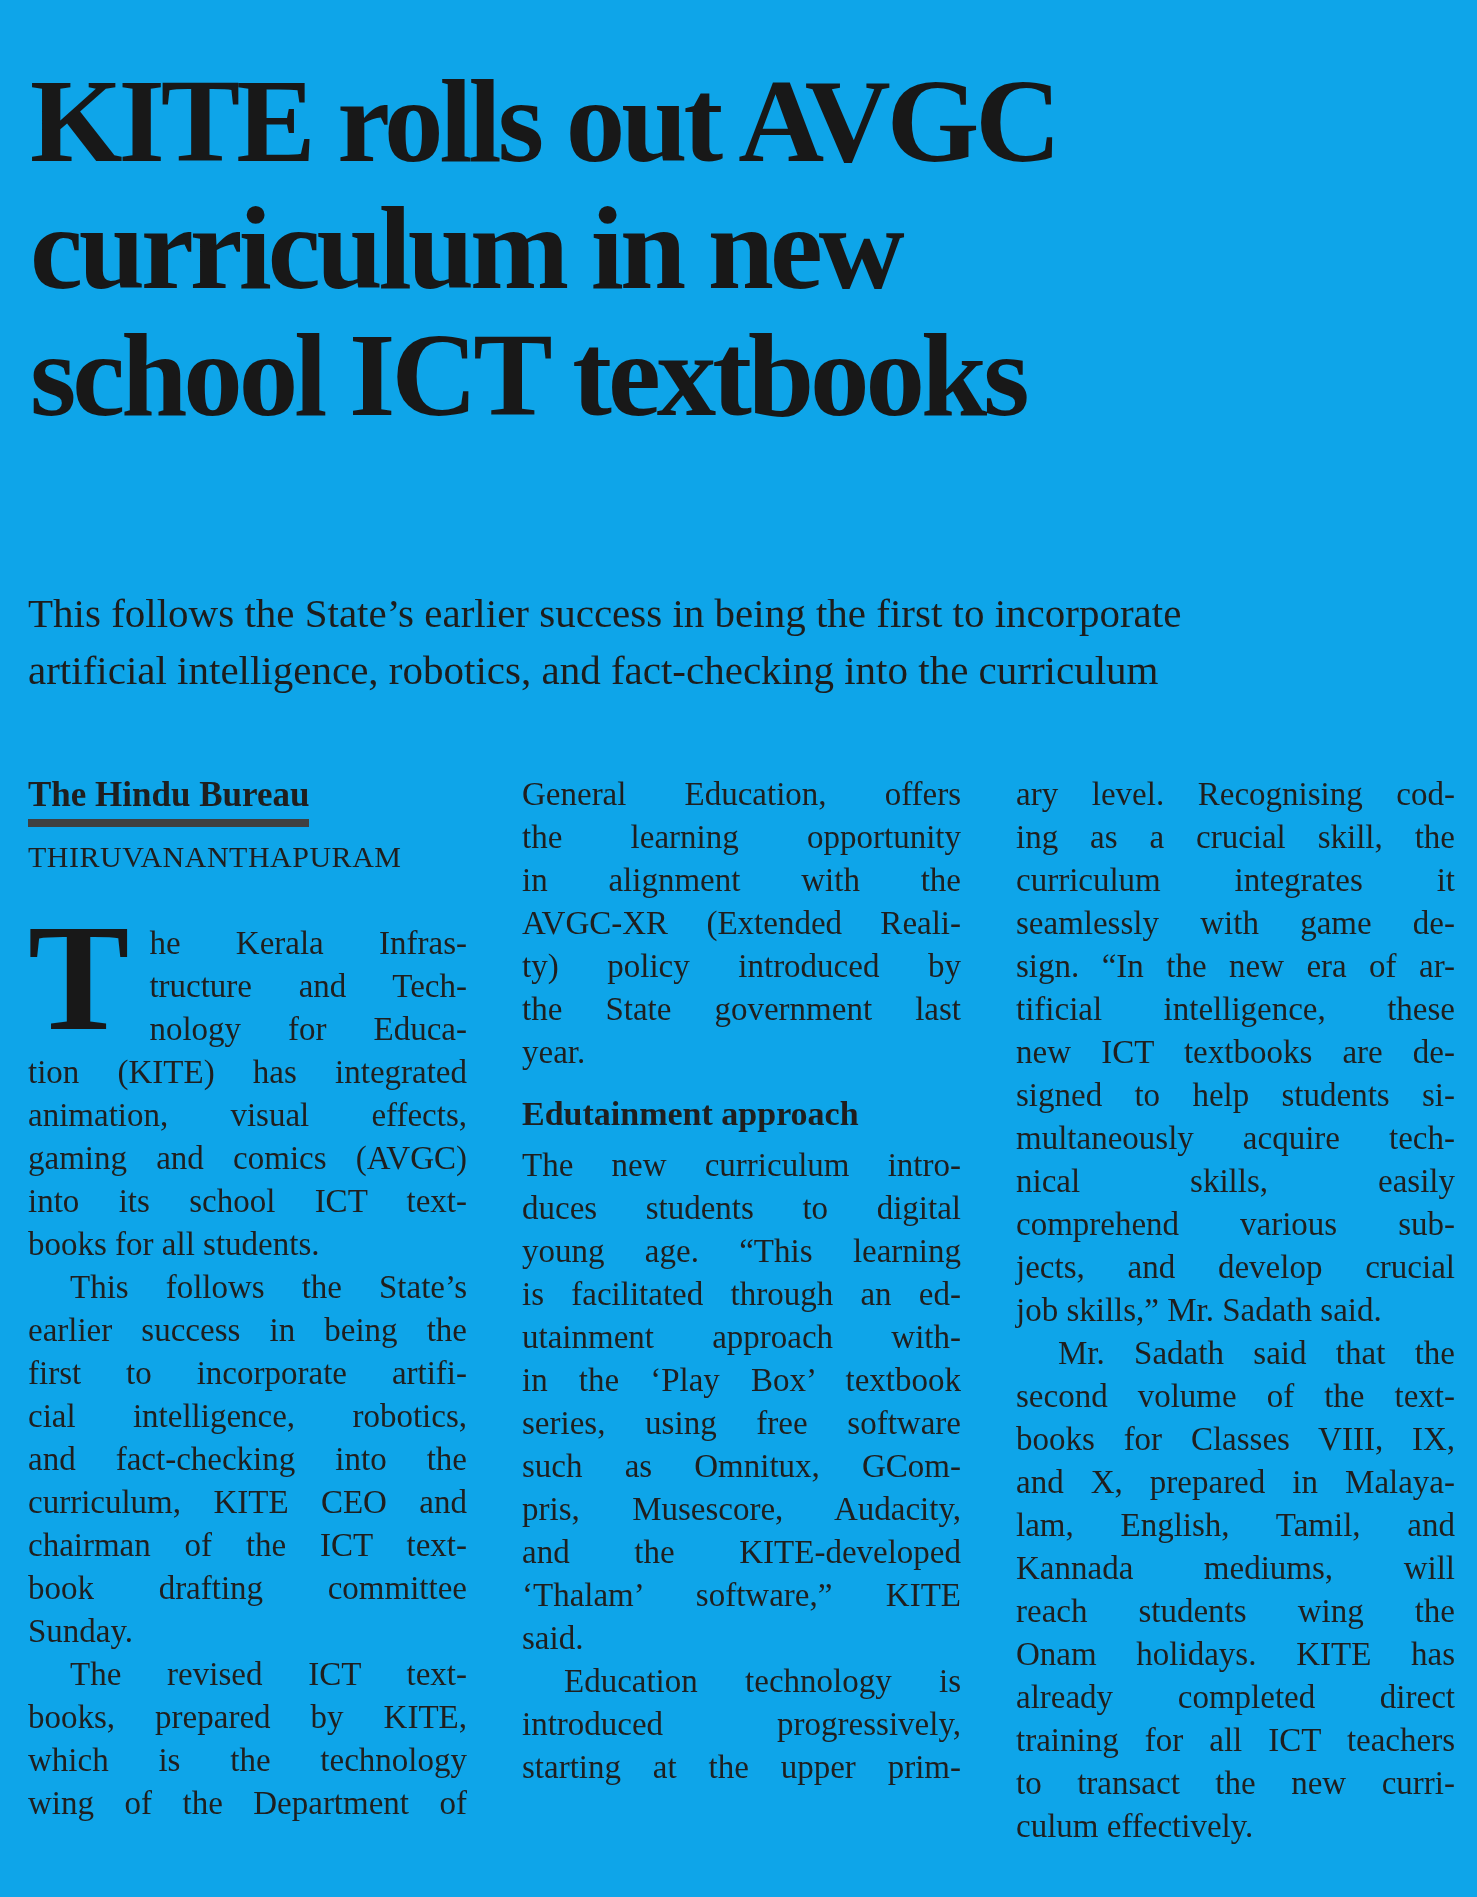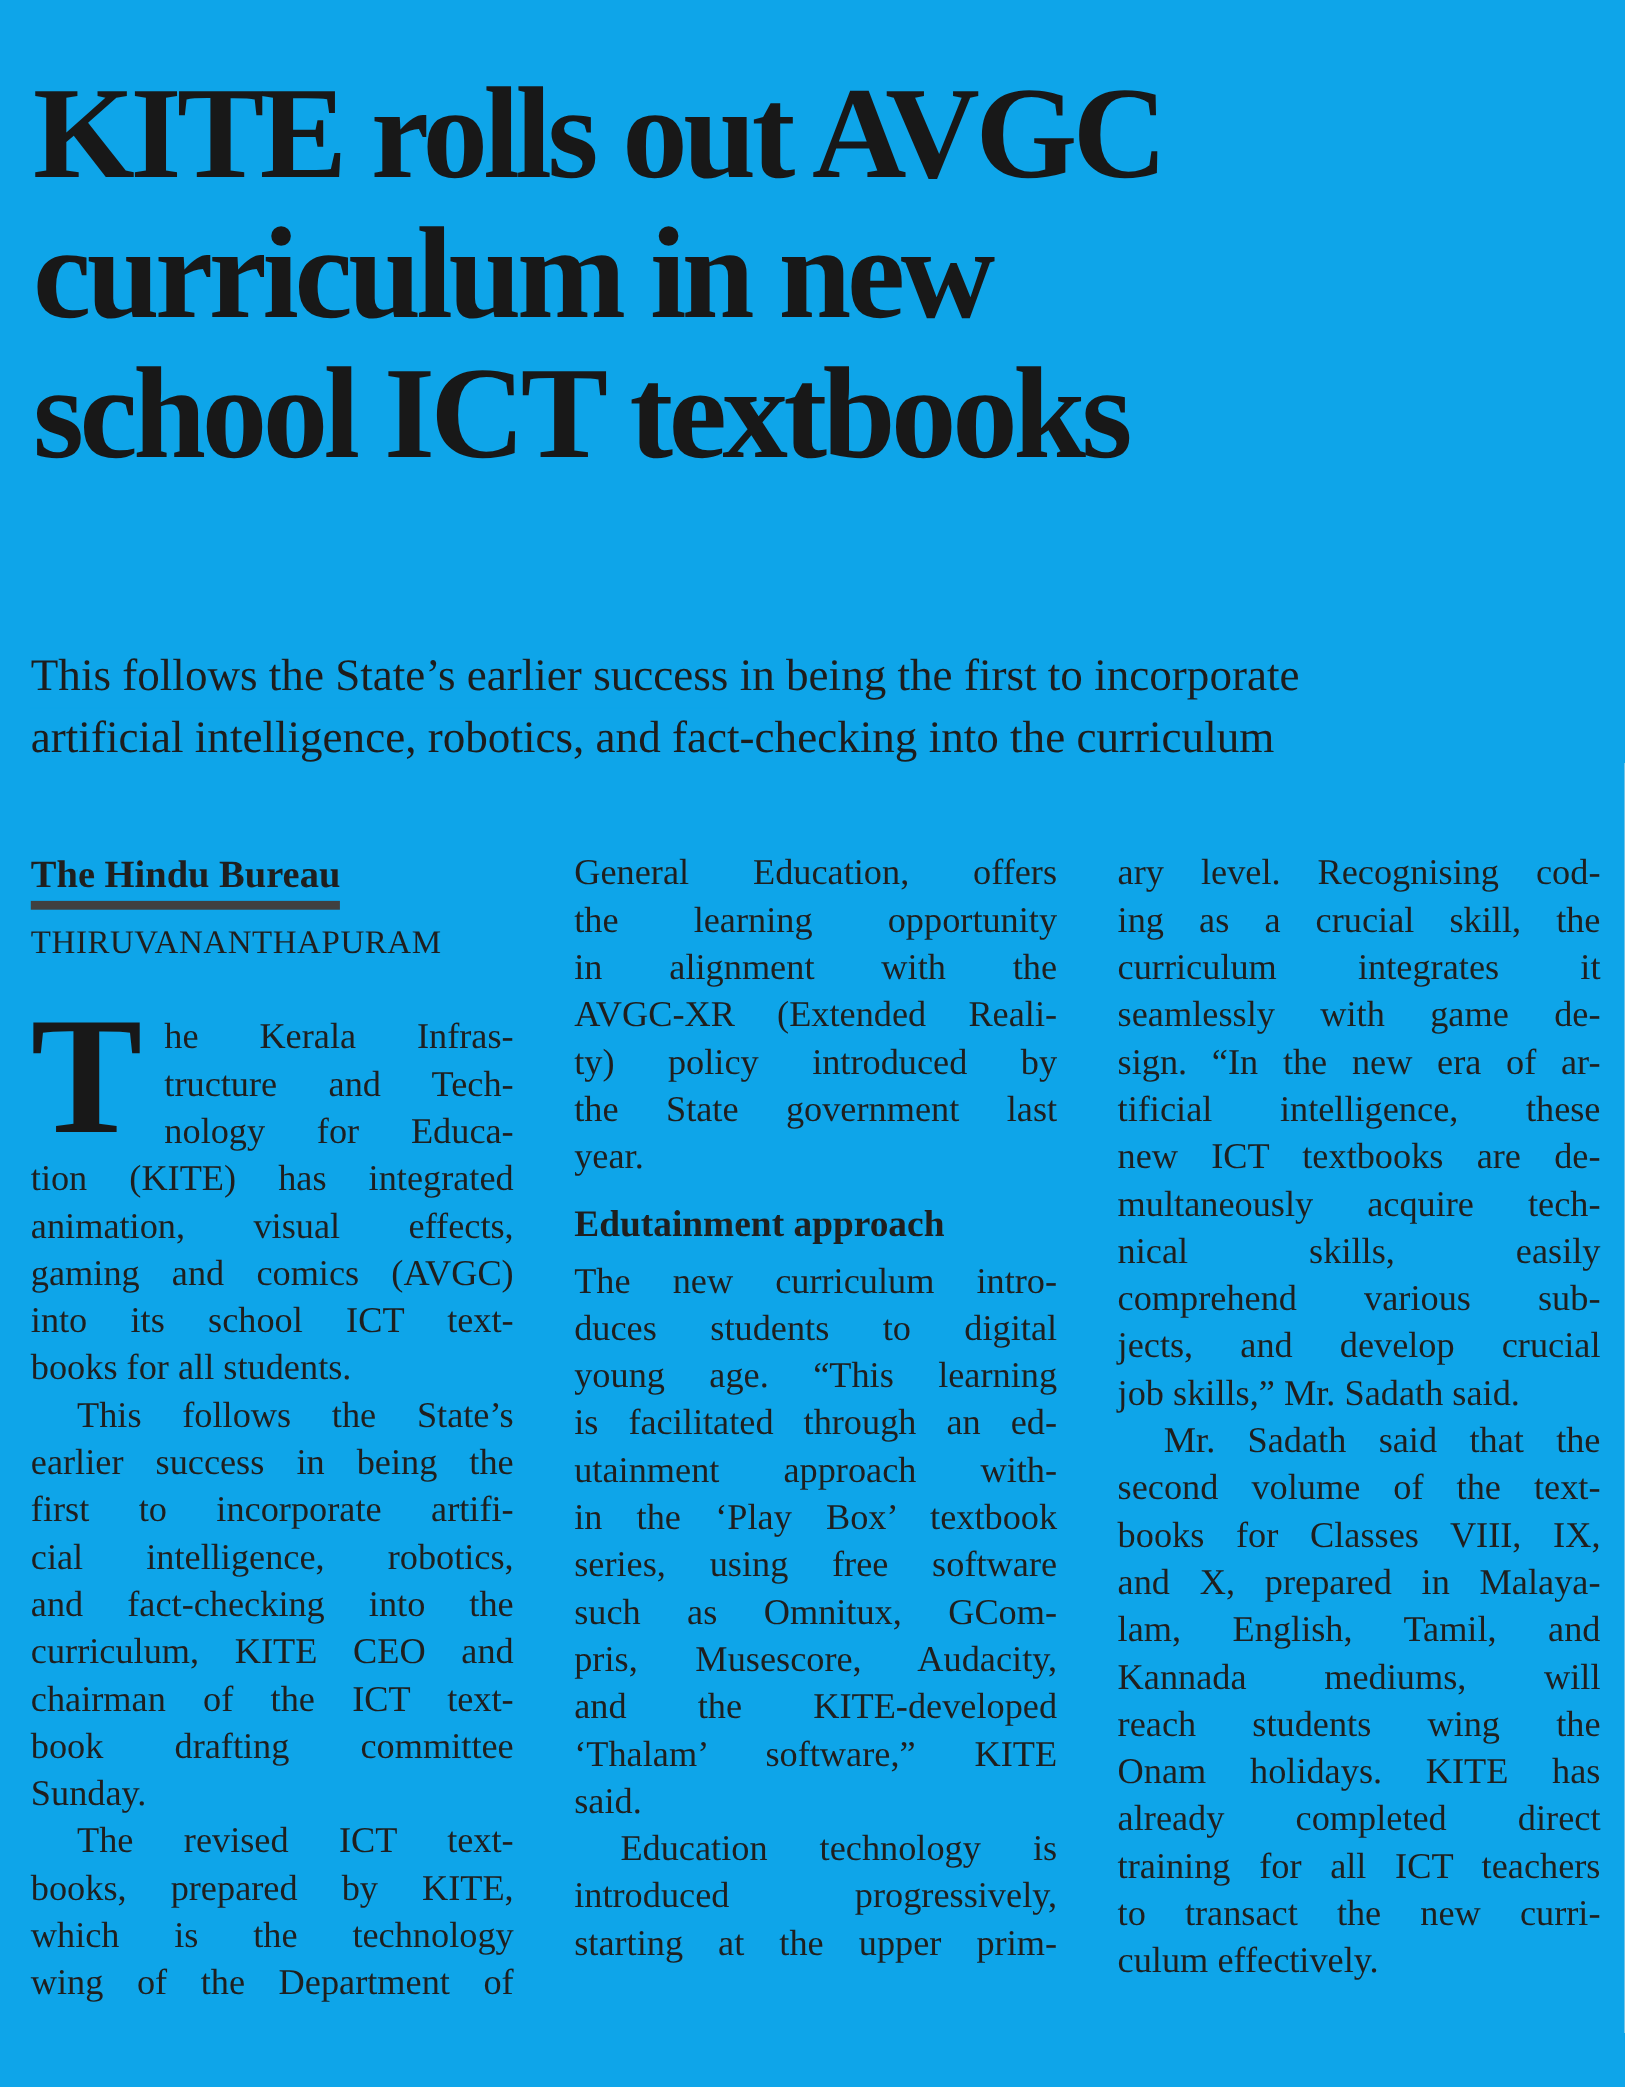--- a/index.html
+++ b/index.html
@@ -145,20 +145,21 @@
       </div>
     <div class="col">
         <div class="para">
           <div class="bl">ary level. Recognising cod-</div>
           <div class="bl">ing as a crucial skill, the</div>
           <div class="bl">curriculum integrates it</div>
           <div class="bl">seamlessly with game de-</div>
           <div class="bl">sign. “In the new era of ar-</div>
           <div class="bl">tificial intelligence, these</div>
           <div class="bl">new ICT textbooks are de-</div>
+          <div class="bl">signed to help students si-</div>
           <div class="bl">multaneously acquire tech-</div>
           <div class="bl">nical skills, easily</div>
           <div class="bl">comprehend various sub-</div>
           <div class="bl">jects, and develop crucial</div>
           <div class="bl end">job skills,” Mr. Sadath said.</div>
         </div>
         <div class="para indent">
           <div class="bl lead">Mr. Sadath said that the</div>
           <div class="bl">second volume of the text-</div>
           <div class="bl">books for Classes VIII, IX,</div>

